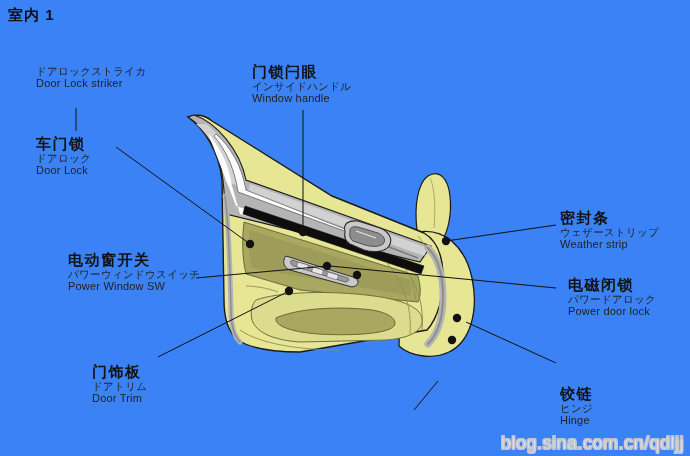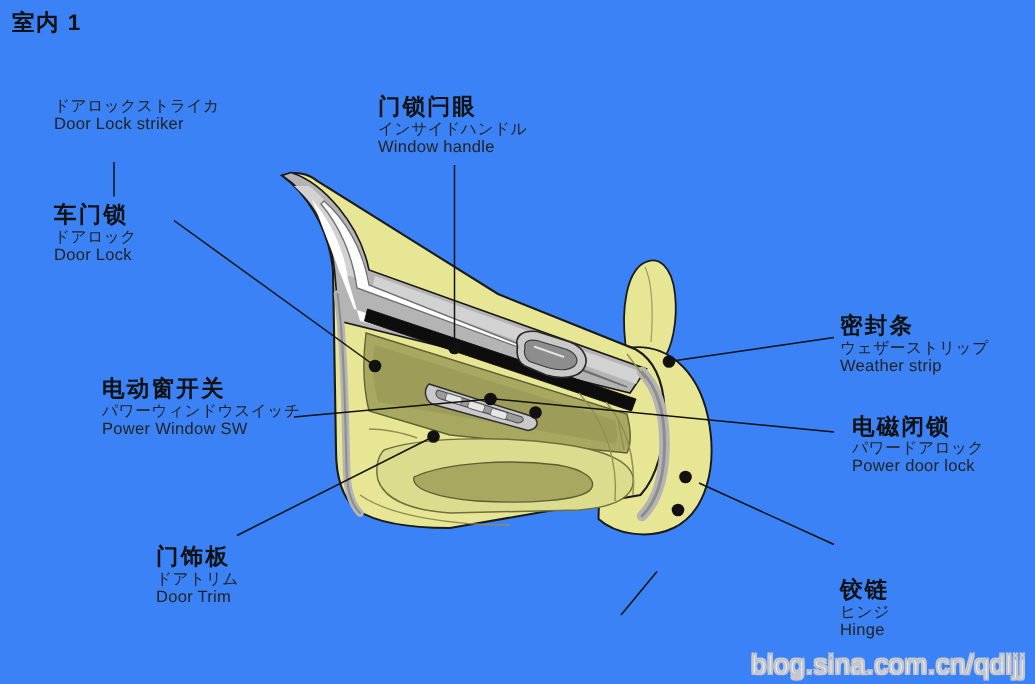--- a/index.html
+++ b/index.html
@@ -272,21 +272,21 @@
     <span class="jp">パワードアロック</span>
     <span class="en">Power door lock</span>
   </div>
 
   <div class="callout" style="left:68px; top:252px;">
     <span class="cn">电动窗开关</span>
     <span class="jp">パワーウィンドウスイッチ</span>
     <span class="en">Power Window SW</span>
   </div>
 
-  <div class="callout" style="left:104px; top:364px;">
+  <div class="callout" style="left:92px; top:364px;">
     <span class="cn">门饰板</span>
     <span class="jp">ドアトリム</span>
     <span class="en">Door Trim</span>
   </div>
 
   <div class="callout" style="left:560px; top:370px;margin-top:16px;">
     <span class="cn">铰链</span>
     <span class="jp">ヒンジ</span>
     <span class="en">Hinge</span>
   </div>

